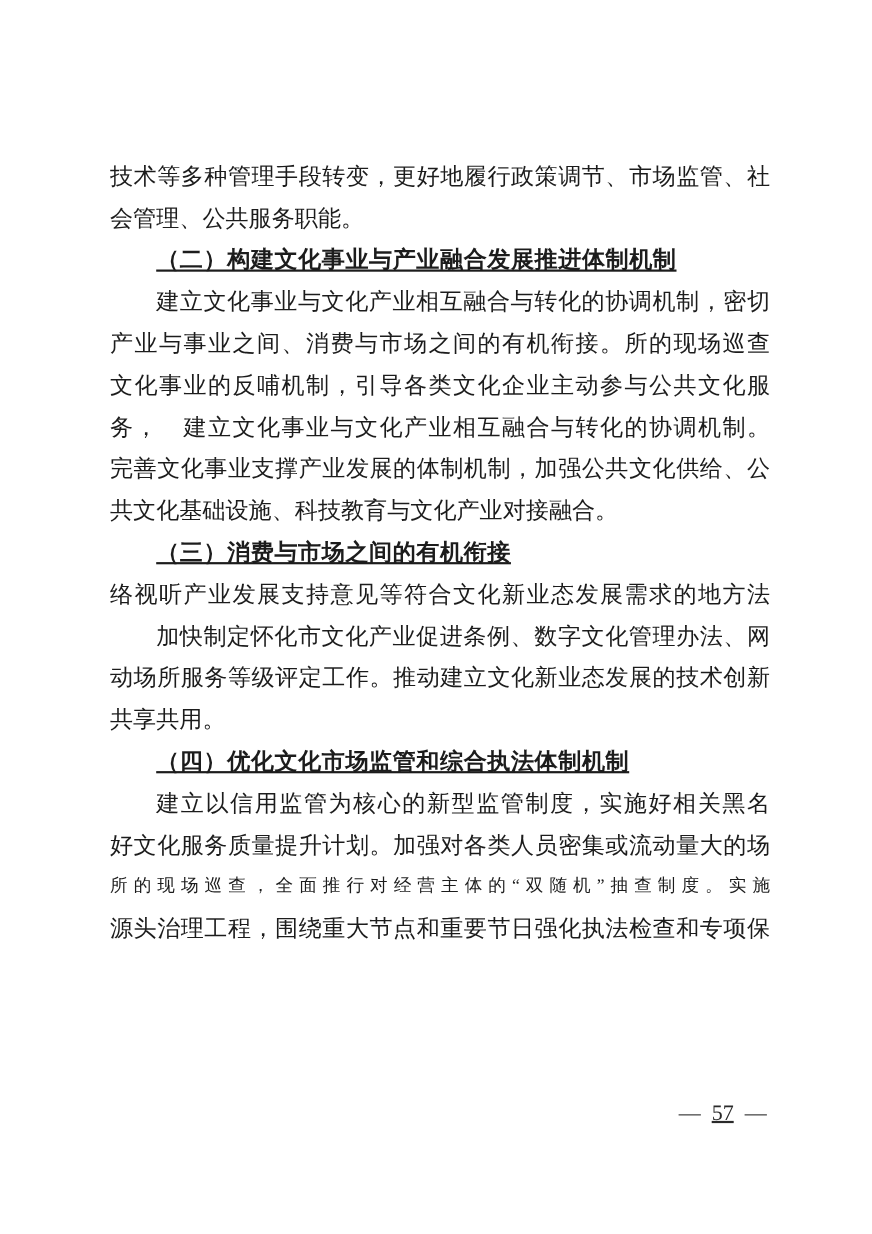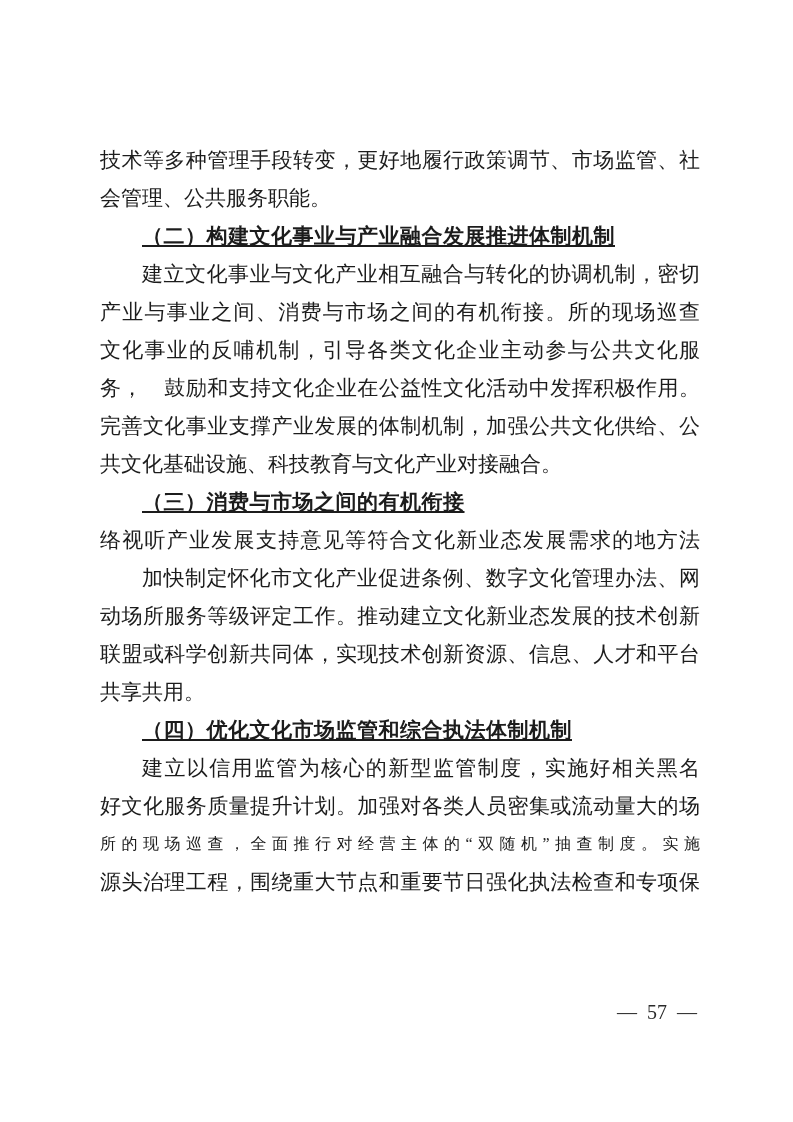--- a/index.html
+++ b/index.html
@@ -43,41 +43,40 @@
     position: absolute;
     top: 1000px;
     left: 0;
     width: 697px;
     text-align: right;
     font-size: 20px;
     color: #2a2a2a;
     line-height: 24px;
   }
   .footer .dash { letter-spacing: 0; }
-  .footer .num { margin: 0 10px; }
+  .footer .num { margin: 0 10px; text-decoration: underline; }
 </style>
 </head>
 <body>
 
 <div class="page" style="background: rgb(255, 255, 255); color: rgb(28, 28, 28);">
   <div class="content" id="content">
       <div class="line">技术等多种管理手段转变，更好地履行政策调节、市场监管、社</div>
       <div class="line lastline">会管理、公共服务职能。</div>
       <div class="line heading indent lastline">（二）构建文化事业与产业融合发展推进体制机制</div>
       <div class="line indent">建立文化事业与文化产业相互融合与转化的协调机制，密切</div>
       <div class="line">产业与事业之间、消费与市场之间的有机衔接。所的现场巡查</div>
       <div class="line">文化事业的反哺机制，引导各类文化企业主动参与公共文化服</div>
-      <div class="line">务，　鼓励和支持文化企业在公益性文化活动中发挥积极作用。</div>
+      <div class="line">务，　建立文化事业与文化产业相互融合与转化的协调机制。</div>
       <div class="line">完善文化事业支撑产业发展的体制机制，加强公共文化供给、公</div>
       <div class="line lastline">共文化基础设施、科技教育与文化产业对接融合。</div>
       <div class="line heading indent lastline">（三）消费与市场之间的有机衔接</div>
       <div class="line">络视听产业发展支持意见等符合文化新业态发展需求的地方法</div>
       <div class="line indent">加快制定怀化市文化产业促进条例、数字文化管理办法、网</div>
       <div class="line">动场所服务等级评定工作。推动建立文化新业态发展的技术创新</div>
-      <div class="line">联盟或科学创新共同体，实现技术创新资源、信息、人才和平台</div>
       <div class="line lastline">共享共用。</div>
       <div class="line heading indent lastline">（四）优化文化市场监管和综合执法体制机制</div>
       <div class="line indent">建立以信用监管为核心的新型监管制度，实施好相关黑名</div>
       <div class="line">好文化服务质量提升计划。加强对各类人员密集或流动量大的场</div>
       <div class="line" style="font-size: 16px;">所的现场巡查，全面推行对经营主体的“双随机”抽查制度。实施</div>
       <div class="line">源头治理工程，围绕重大节点和重要节日强化执法检查和专项保</div>
     </div>
   <div class="footer">
     <span class="dash">—</span><span class="num">57</span><span class="dash">—</span>
   </div>

